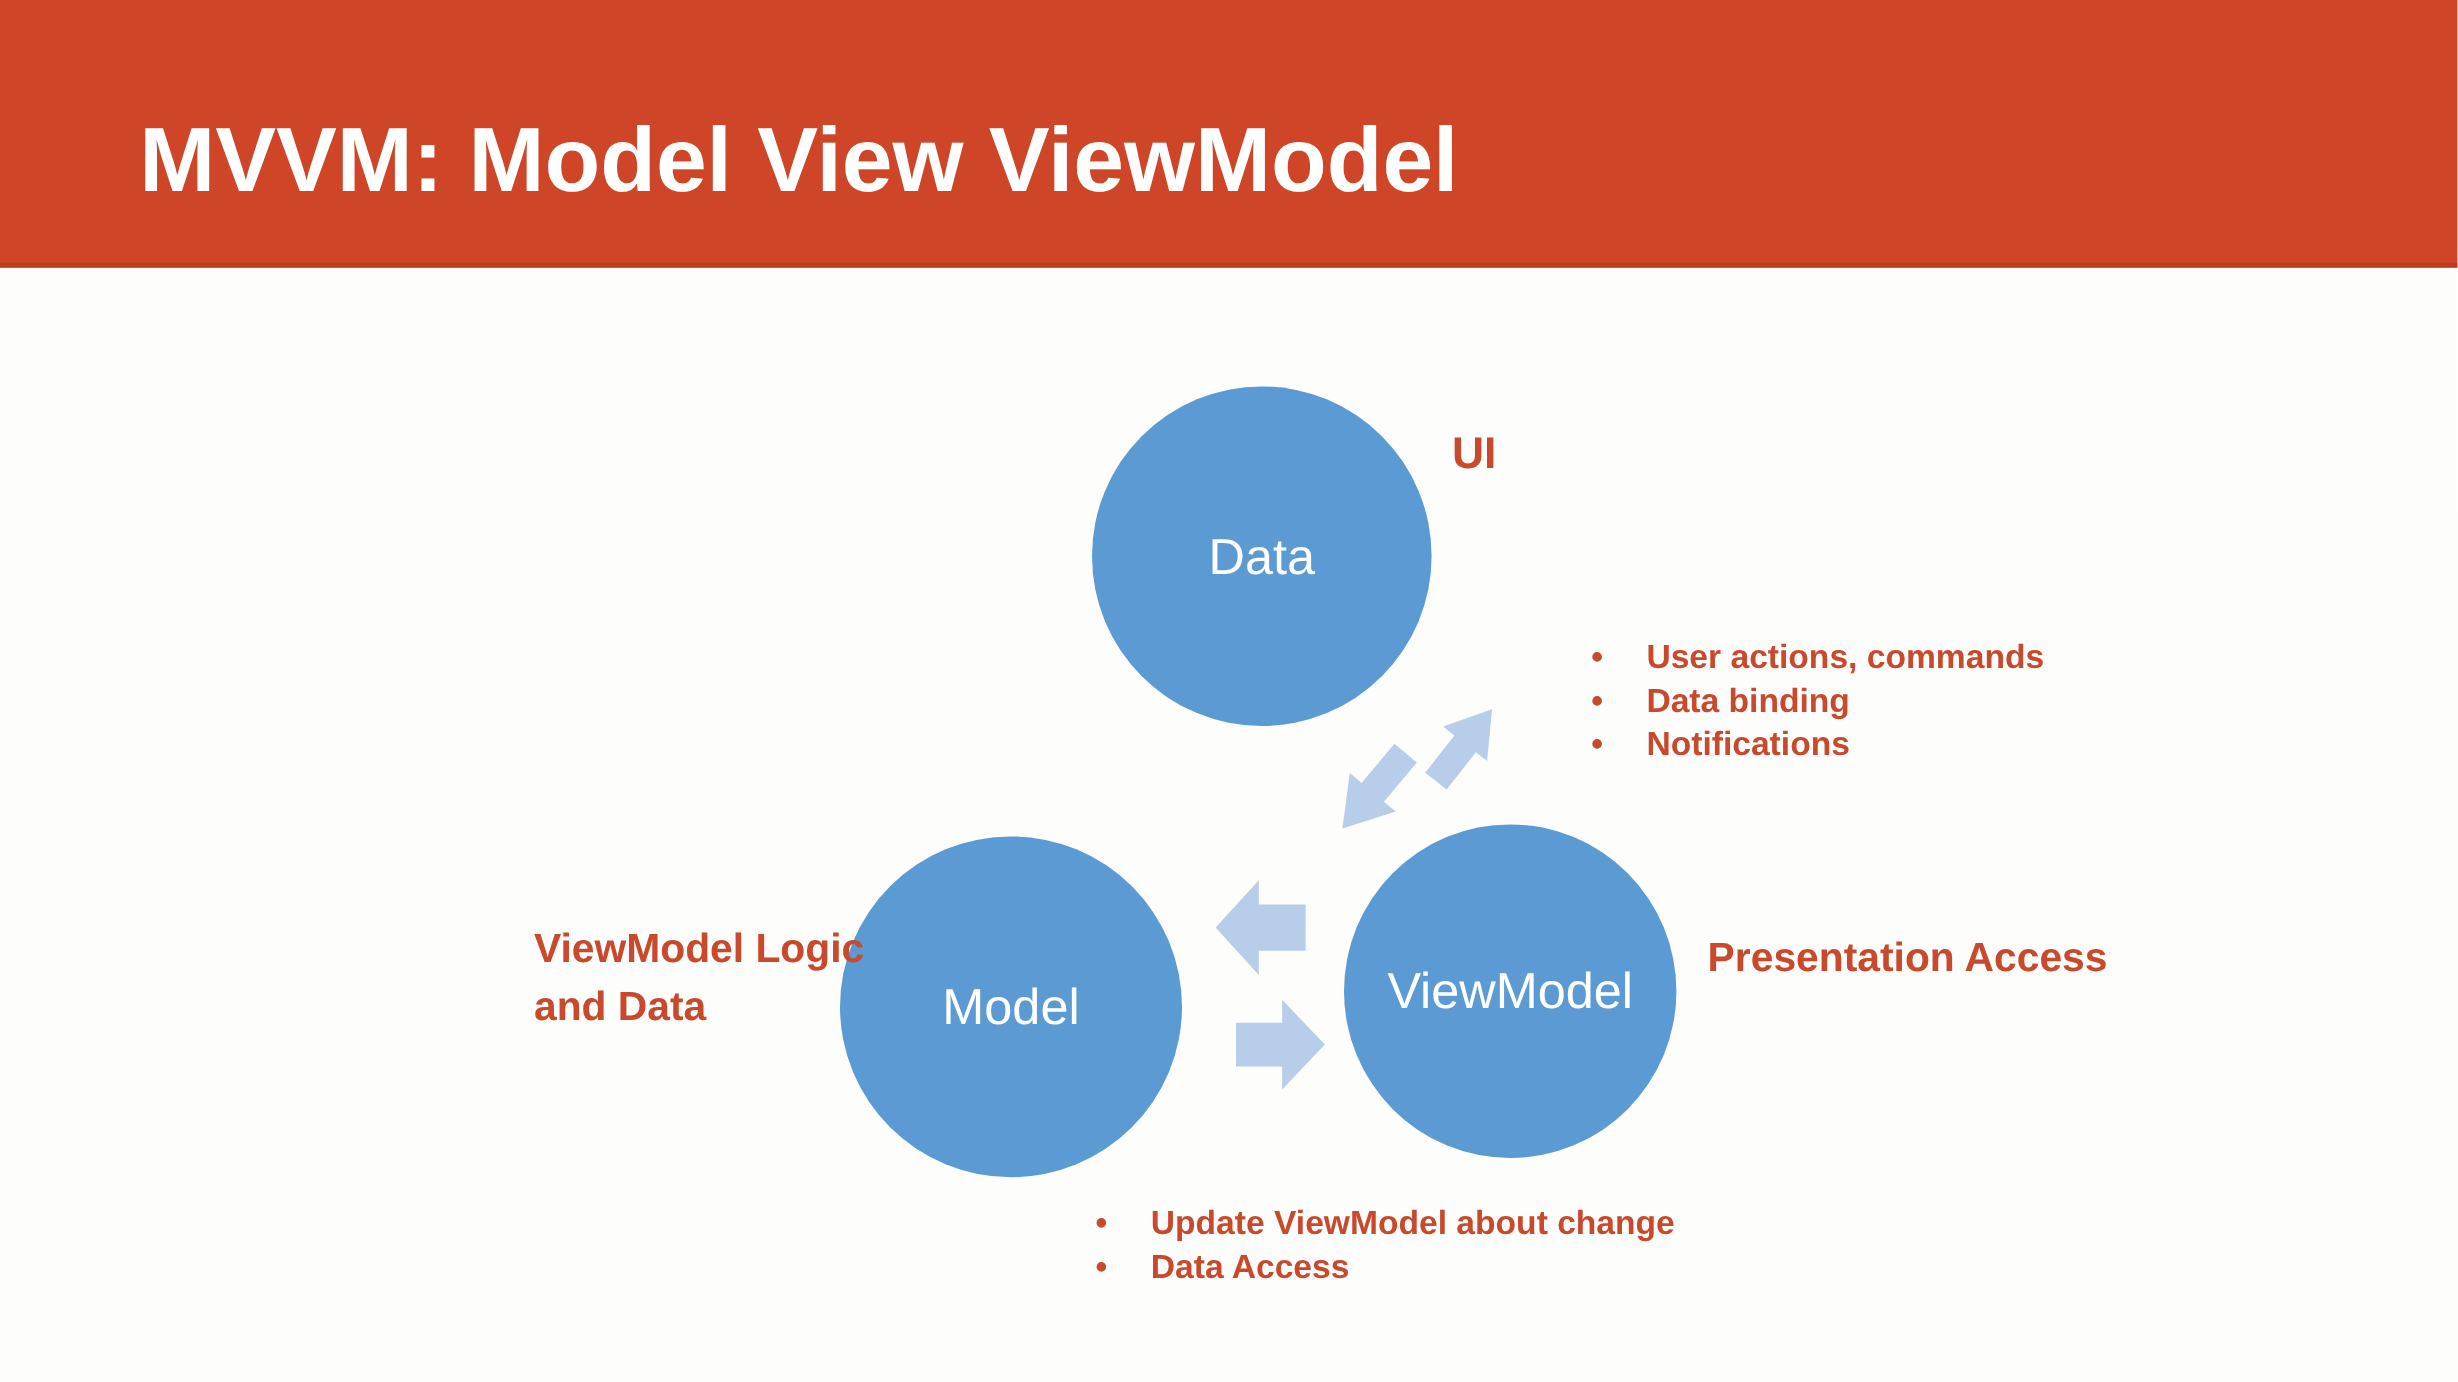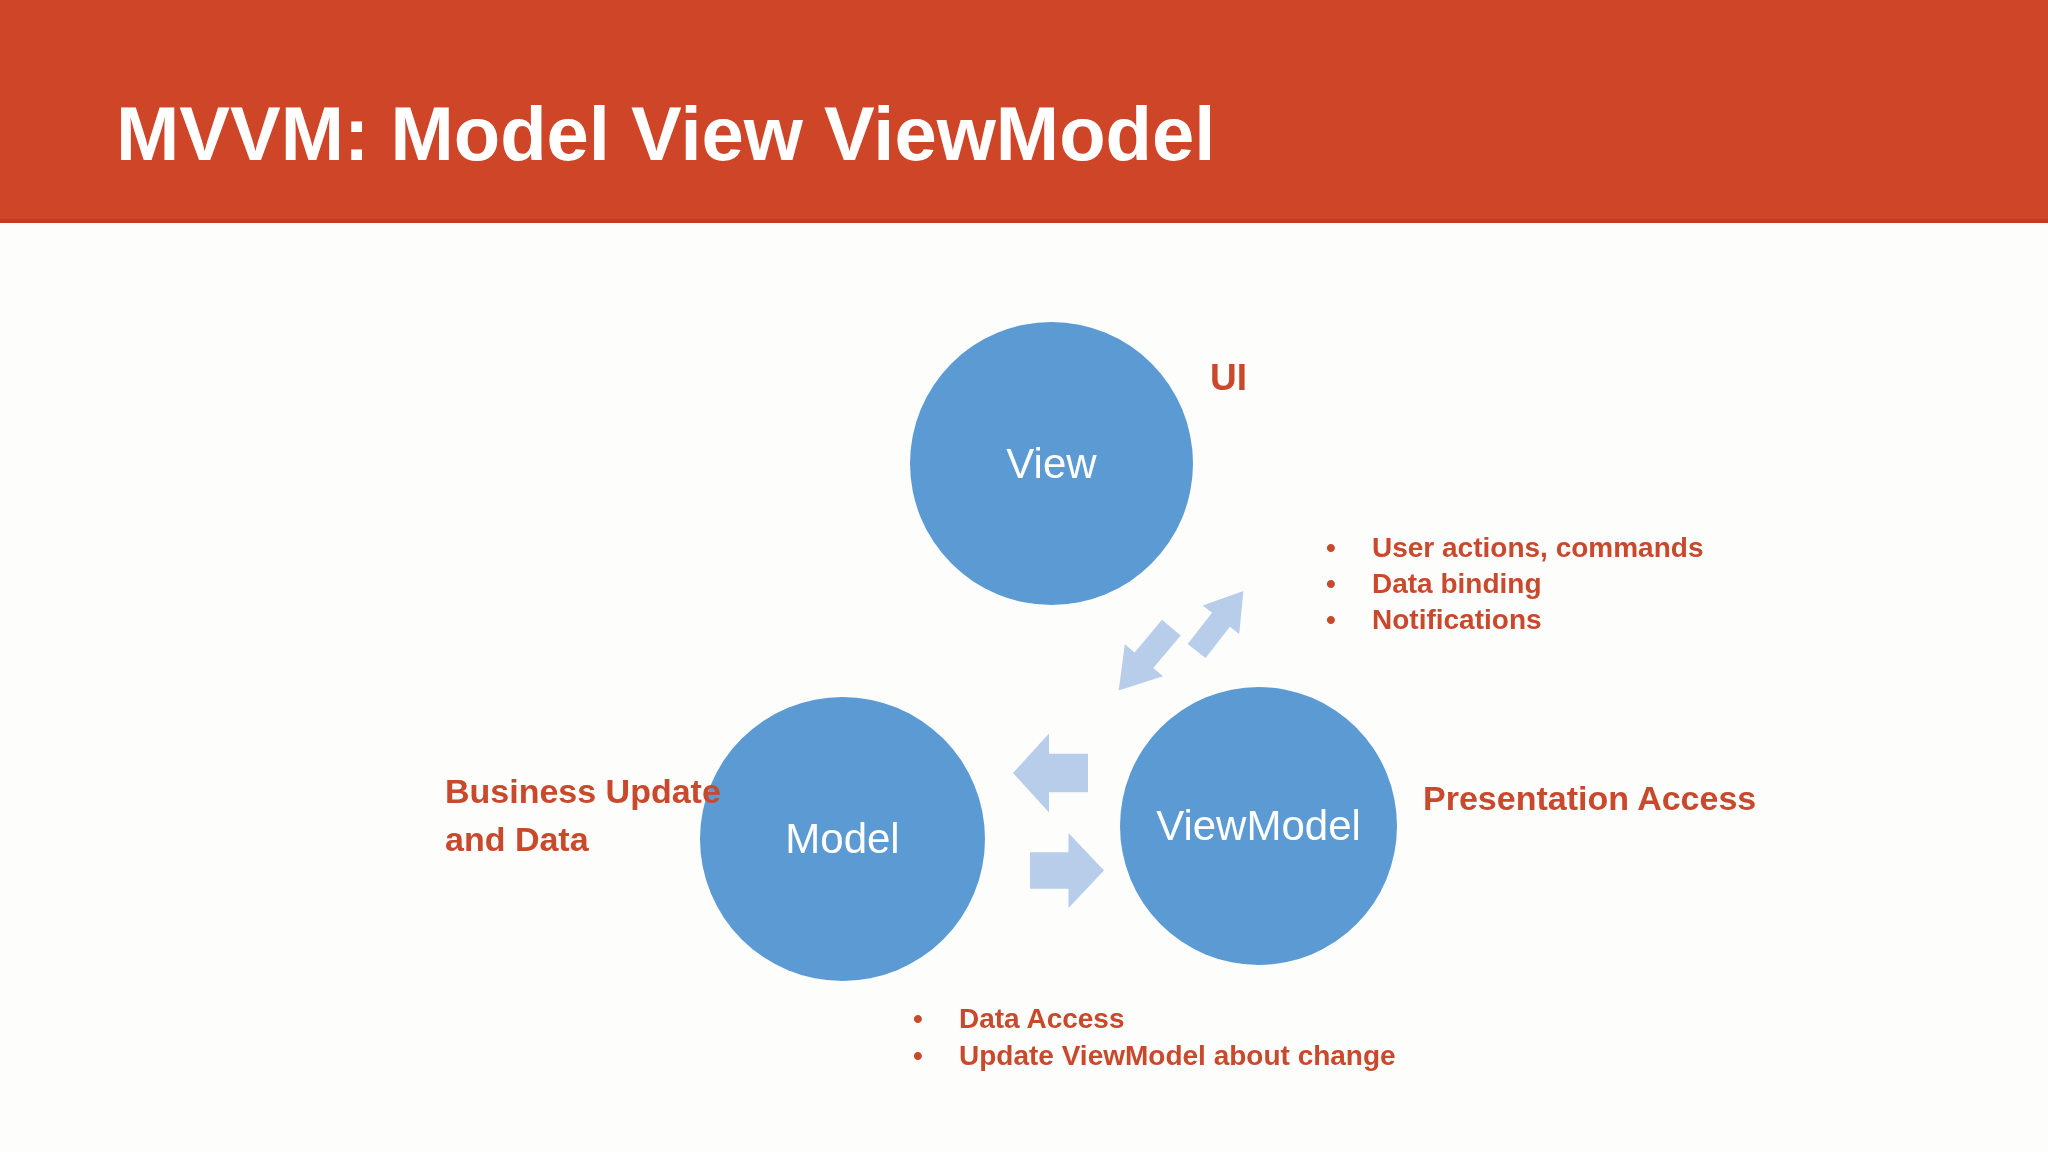--- a/index.html
+++ b/index.html
@@ -107,42 +107,42 @@
 
 <div class="slide">
 
   <header class="titlebar">
     <h1>MVVM: Model View ViewModel</h1>
   </header>
 
   <main>
 
     <div class="node node-view">
-      <span>View</span>
+      <span>Data</span>
     </div>
     <div class="node node-model">
       <span>Model</span>
     </div>
     <div class="node node-viewmodel">
       <span>ViewModel</span>
     </div>
 
     <div class="annotation annotation-ui">UI</div>
-    <div class="annotation annotation-model">Business Update and Data</div>
+    <div class="annotation annotation-model">ViewModel Logic and Data</div>
     <div class="annotation annotation-viewmodel">Presentation Access</div>
 
     <ul class="notes notes-right">
       <li>User actions, commands</li>
       <li>Data binding</li>
       <li>Notifications</li>
     </ul>
 
     <ul class="notes notes-bottom">
+      <li>Update ViewModel about change</li>
       <li>Data Access</li>
-      <li>Update ViewModel about change</li>
     </ul>
 
     <svg class="block-arrow arrow-up-right" viewBox="0 0 100 100" preserveAspectRatio="none">
       <polygon points="0,29 52,29 52,7 100,50 52,93 52,71 0,71"></polygon>
     </svg>
     <svg class="block-arrow arrow-down-left" viewBox="0 0 100 100" preserveAspectRatio="none">
       <polygon points="0,29 52,29 52,7 100,50 52,93 52,71 0,71"></polygon>
     </svg>
     <svg class="block-arrow arrow-vm-to-model" viewBox="0 0 100 100" preserveAspectRatio="none">
       <polygon points="100,29 48,29 48,7 0,50 48,93 48,71 100,71"></polygon>

